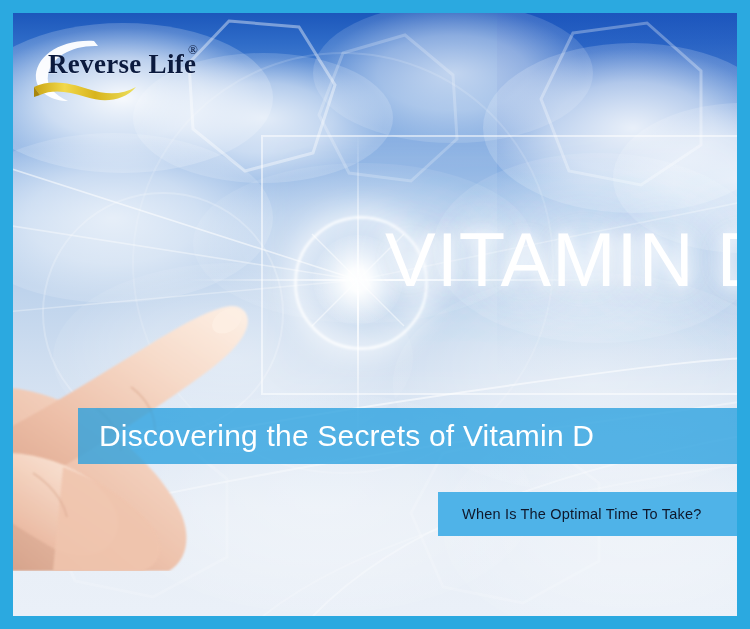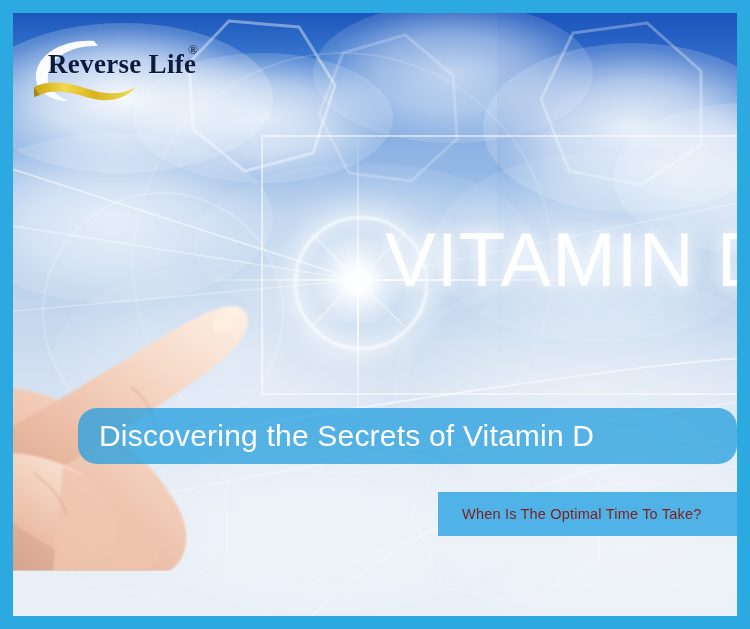--- a/index.html
+++ b/index.html
@@ -147,21 +147,20 @@
     position: absolute;
     left: 65px;
     top: 395px;
     width: 659px;
     height: 56px;
     background: rgba(41,160,223,.78);
     display: flex;
     align-items: center;
     box-sizing: border-box;
     padding-left: 21px;
-    border-radius: 19px;
   }
   .title-bar .txt {
     color: #ffffff;
     font-size: 30px;
     font-weight: 400;
     letter-spacing: .2px;
     white-space: nowrap;
   }
 
   
@@ -171,21 +170,21 @@
     top: 479px;
     width: 299px;
     height: 44px;
     background: #4FB3E8;
     display: flex;
     align-items: center;
     box-sizing: border-box;
     padding-left: 24px;
   }
   .subtitle-bar .txt {
-    color: #7f1d1d;
+    color: #0f172a;
     font-size: 14.5px;
     font-weight: 400;
     letter-spacing: .2px;
     white-space: nowrap;
   }
 
   
   .logo {
     position: absolute;
     left: 13px;

